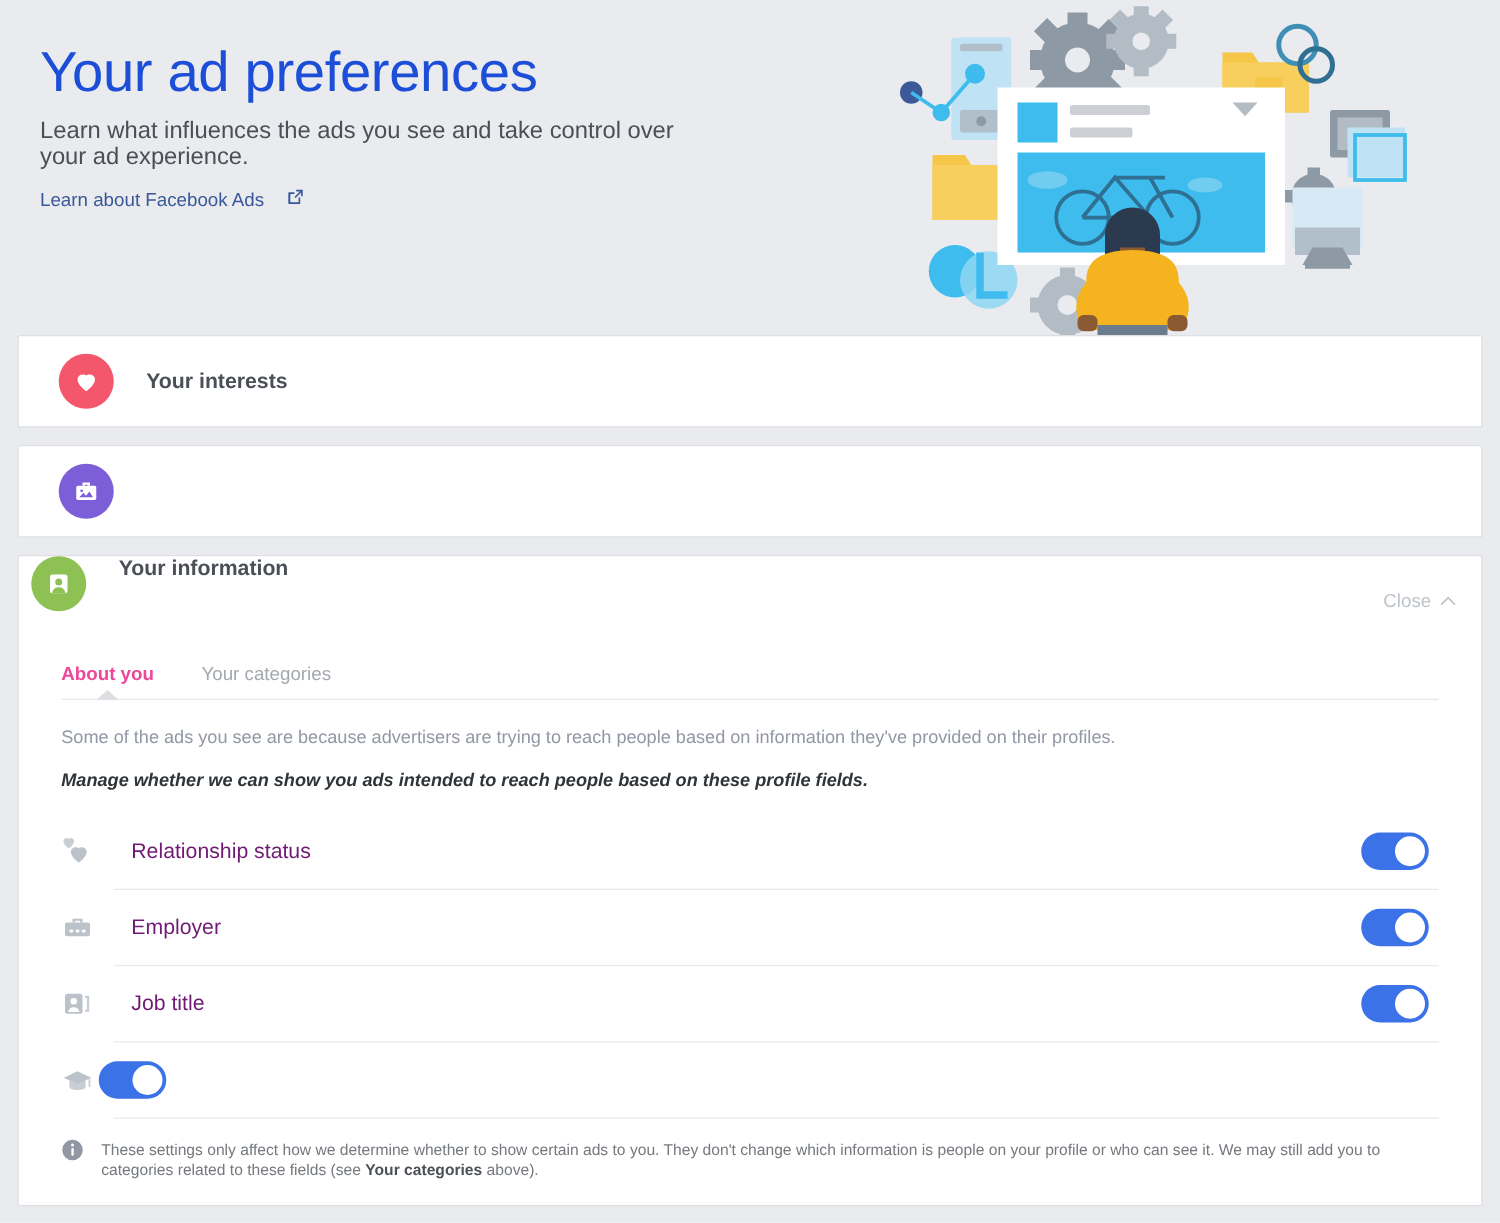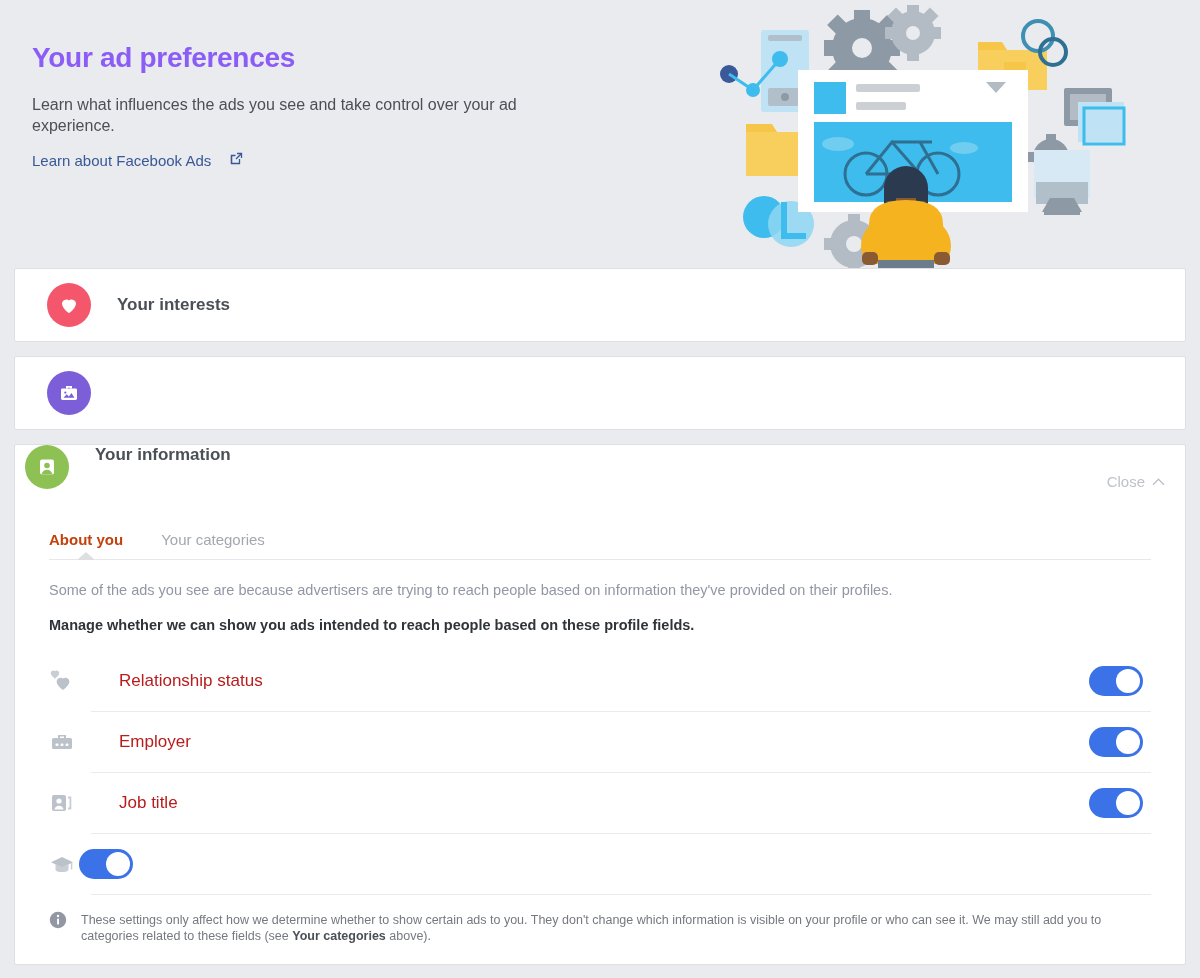--- a/index.html
+++ b/index.html
@@ -19,29 +19,29 @@
     background: #e9ebee;
     overflow: hidden;
   }
   .header-text {
     position: absolute;
     left: 32px;
     top: 36px;
     width: 560px;
   }
   .page-title {
-    font-size: 28px;
-    font-weight: bold;
-    color: #8b5cf6;
+    font-size: 45px;
+    font-weight: normal;
+    color: #1d4ed8;
     letter-spacing: -0.3px;
     line-height: 44px;
   }
   .page-subtitle {
     margin-top: 14px;
-    font-size: 16px;
+    font-size: 19px;
     color: #4b4f56;
     line-height: 21px;
     max-width: 520px;
   }
   .learn-link-row {
     margin-top: 15px;
     display: flex;
     align-items: center;
     gap: 19px;
   }
@@ -126,21 +126,21 @@
     height: 42px;
     position: relative;
   }
   .tab {
     font-size: 15px;
     padding-bottom: 11px;
     margin-right: 38px;
     cursor: pointer;
     position: relative;
   }
-  .tab-active { color: #c2410c; font-weight: bold; }
+  .tab-active { color: #ec4899; font-weight: bold; }
   .tab-inactive { color: #a3a8af; }
   .tab-caret {
     position: absolute;
     left: 50%;
     bottom: -1px;
     transform: translateX(-50%);
     width: 0; height: 0;
     border-left: 9px solid transparent;
     border-right: 9px solid transparent;
     border-bottom: 8px solid #ffffff;
@@ -168,20 +168,21 @@
     font-size: 14.5px;
     color: #9197a3;
     line-height: 20px;
   }
   .note-bold {
     margin-top: 15px;
     font-size: 14.5px;
     font-weight: bold;
     color: #2f3438;
     line-height: 20px;
+    font-style: italic;
   }
 
   
   .fields { margin-top: 16px; }
   .field-row {
     display: flex;
     align-items: center;
     height: 60px;
     position: relative;
   }
@@ -193,23 +194,23 @@
     margin-left: 42px;
   }
   .field-ico {
     width: 30px;
     flex: 0 0 30px;
     display: flex;
     align-items: center;
     justify-content: flex-start;
   }
   .field-name {
-    margin-left: 40px;
+    margin-left: 26px;
     font-size: 17px;
-    color: #b91c1c;
+    color: #701a75;
     flex: 1;
   }
 
   
   .toggle {
     width: 54px;
     height: 30px;
     border-radius: 15px;
     background: #3b72e8;
     position: relative;
@@ -493,15 +494,15 @@
   </div>
 
   <div class="foot">
     <span>
       <svg width="18" height="18" viewBox="0 0 18 18">
         <circle cx="9" cy="9" r="8.2" fill="#9197a3"></circle>
         <rect x="8.1" y="7.4" width="1.9" height="6.2" rx="0.9" fill="#fff"></rect>
         <circle cx="9" cy="5" r="1.2" fill="#fff"></circle>
       </svg>
     </span>
-    <span class="foot-text"><span>These settings only affect how we determine whether to show certain ads to you. They don't change which information is visible on your profile or who can see it. We may still add you to categories related to these fields (see </span><b>Your categories</b><span> above).</span></span>
+    <span class="foot-text"><span>These settings only affect how we determine whether to show certain ads to you. They don't change which information is people on your profile or who can see it. We may still add you to categories related to these fields (see </span><b>Your categories</b><span> above).</span></span>
   </div>
 </div>
 
 </body></html>

